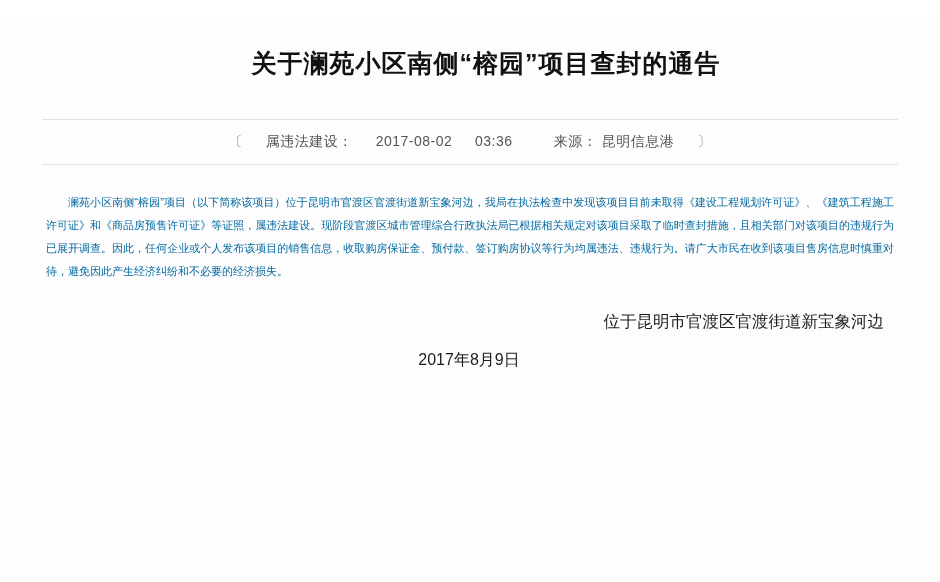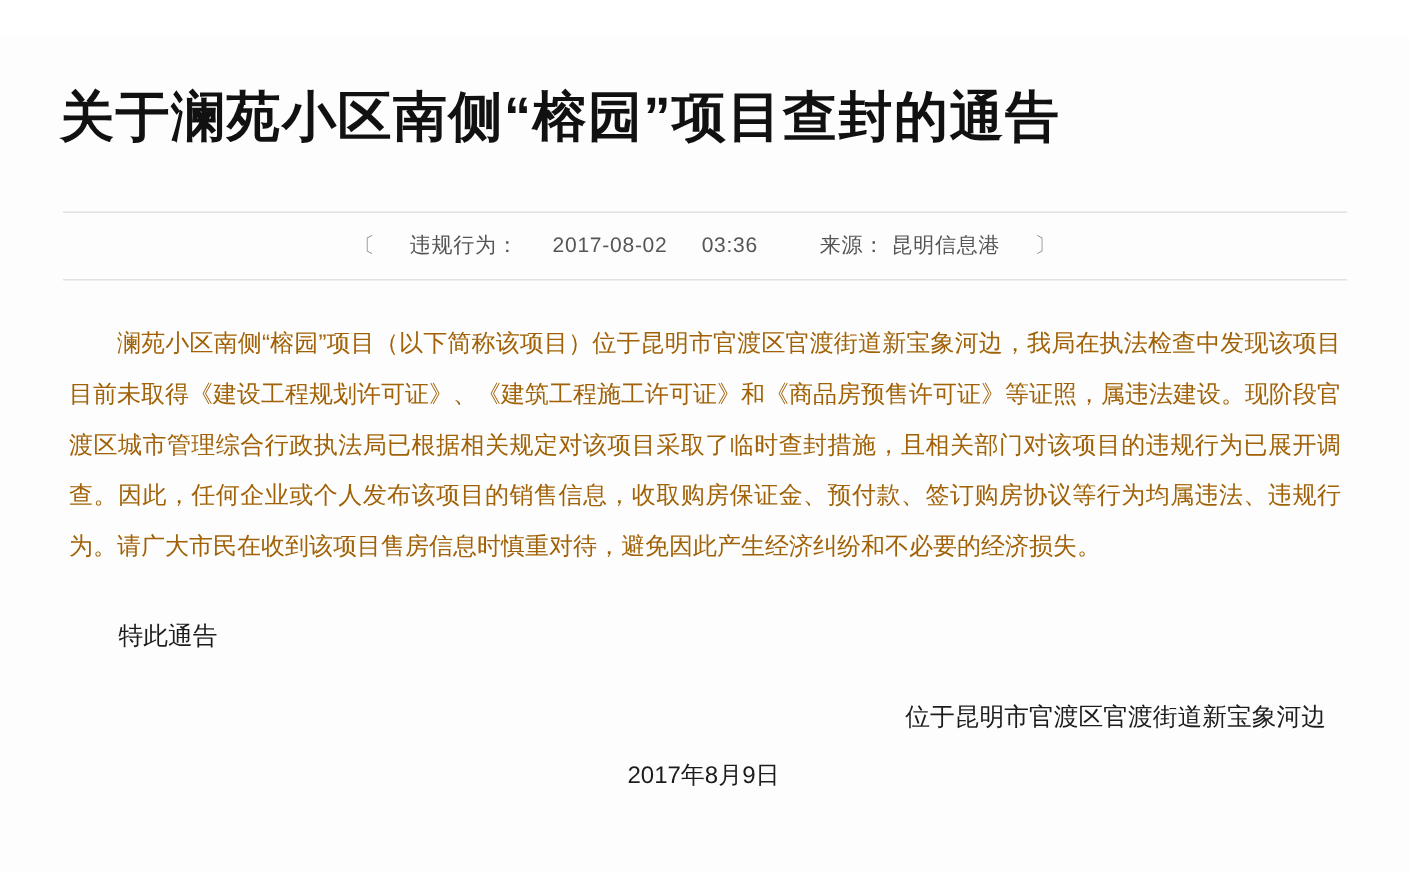--- a/index.html
+++ b/index.html
@@ -15,28 +15,29 @@
     overflow: hidden;
   }
   .page {
     position: relative;
     width: 940px;
     height: 582px;
     background: #fdfdfd;
     box-sizing: border-box;
   }
   .title {
-    text-align: left;
-    font-size: 36px;
+    text-align: center;
+    font-size: 25px;
     font-weight: bold;
     color: #111111;
     letter-spacing: 1px;
     padding: 30px 40px 0 40px;
     line-height: 1.35;
     font-family: "Liberation Sans", sans-serif;
+    margin-left: 32px;
   }
   .meta-wrap {
     margin: 38px 42px 0 42px;
     border-top: 1px solid #e2e2e2;
     border-bottom: 1px solid #e2e2e2;
     padding: 13px 0 13px 0;
   }
   .meta {
     text-align: center;
     font-size: 14px;
@@ -45,23 +46,23 @@
   }
   .meta span.bracket {
     color: #8a8a8a;
   }
   .meta span.sep {
     display: inline-block;
     width: 14px;
   }
   .body-text {
     margin: 26px 46px 0 46px;
-    font-size: 16px;
+    font-size: 11px;
     line-height: 2.12;
-    color: #a16207;
+    color: #0369a1;
     text-align: justify;
     text-justify: inter-ideograph;
   }
   .body-text p {
     margin: 0 0 0 0;
     text-indent: 2em;
   }
   .closing {
     margin: 26px 46px 0 46px;
     font-size: 16.5px;
@@ -90,37 +91,36 @@
 <body>
 
 <div class="page">
 
   <h1 class="title">关于澜苑小区南侧“榕园”项目查封的通告</h1>
 
   <div class="meta-wrap">
     <div class="meta">
       <span class="bracket">〔</span>
       <span class="sep"></span>
-      <span>违规行为：</span>
+      <span>属违法建设：</span>
       <span class="sep"></span>
       <span>2017-08-02</span>
       <span class="sep"></span>
       <span>03:36</span>
       <span class="sep"></span>
       <span class="sep"></span>
       <span>来源：</span>
       <span>昆明信息港</span>
       <span class="sep"></span>
       <span class="bracket">〕</span>
     </div>
   </div>
 
   <div class="body-text">
     <p>澜苑小区南侧“榕园”项目（以下简称该项目）位于昆明市官渡区官渡街道新宝象河边，我局在执法检查中发现该项目目前未取得《建设工程规划许可证》、《建筑工程施工许可证》和《商品房预售许可证》等证照，属违法建设。现阶段官渡区城市管理综合行政执法局已根据相关规定对该项目采取了临时查封措施，且相关部门对该项目的违规行为已展开调查。因此，任何企业或个人发布该项目的销售信息，收取购房保证金、预付款、签订购房协议等行为均属违法、违规行为。请广大市民在收到该项目售房信息时慎重对待，避免因此产生经济纠纷和不必要的经济损失。</p>
   </div>
 
-  <div class="closing">特此通告</div>
 
   <div class="signature">位于昆明市官渡区官渡街道新宝象河边</div>
 
   <div class="date">2017年8月9日</div>
 
 </div>
 
 </body></html>

